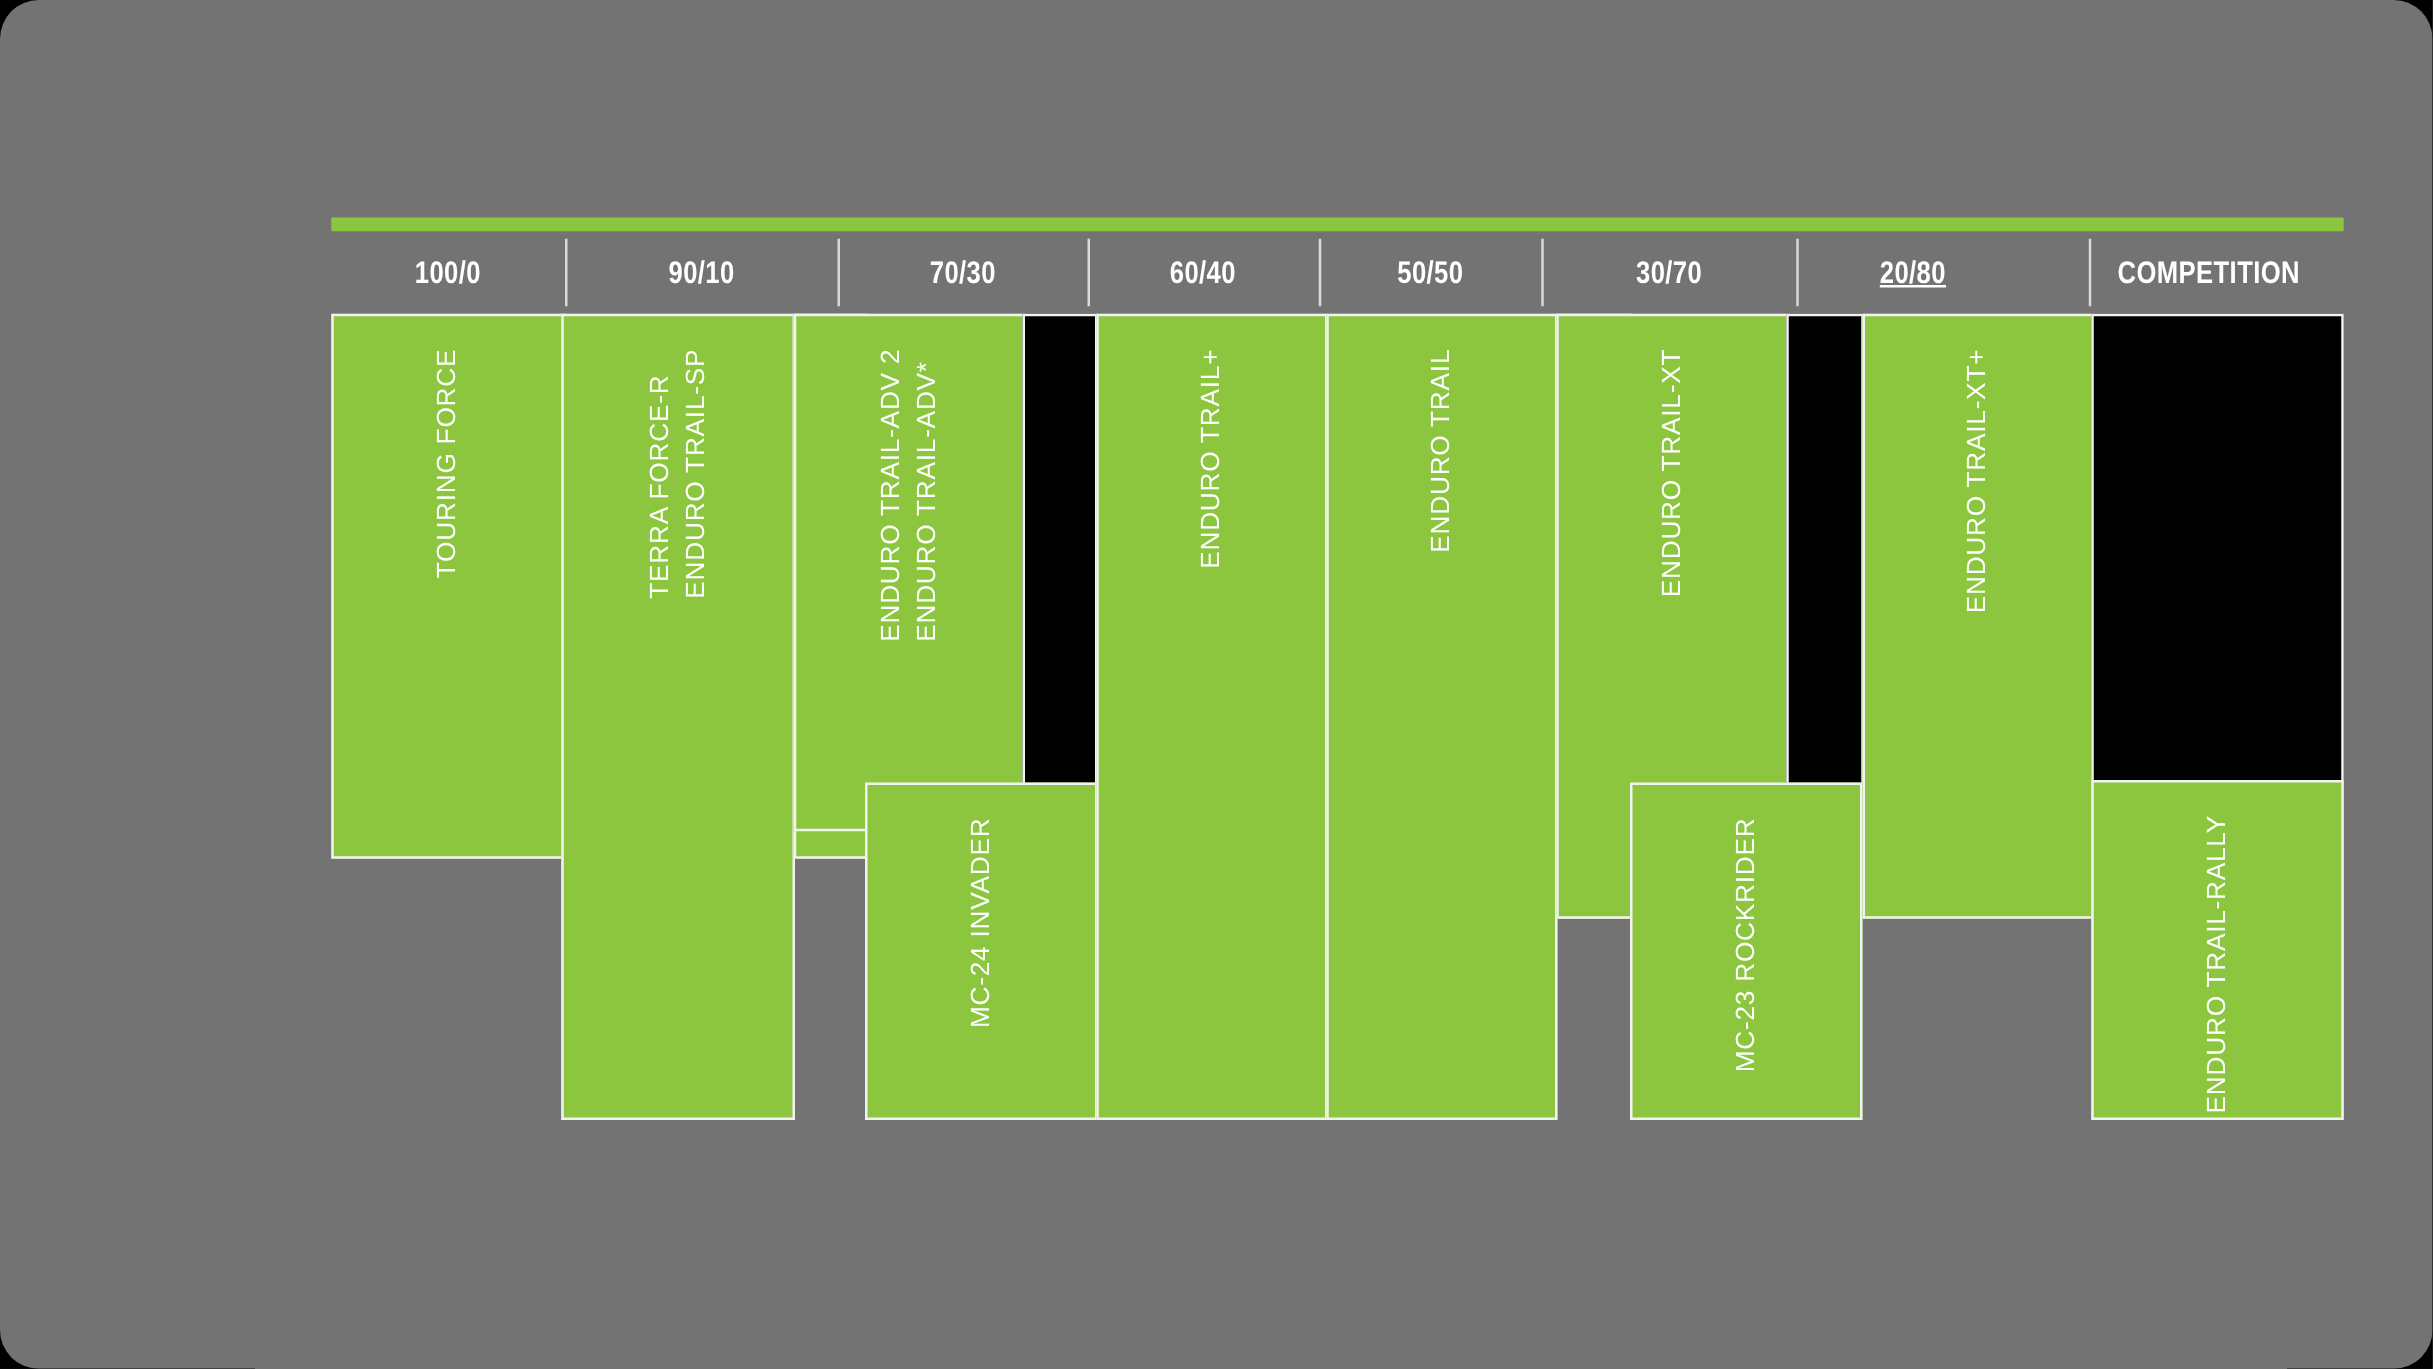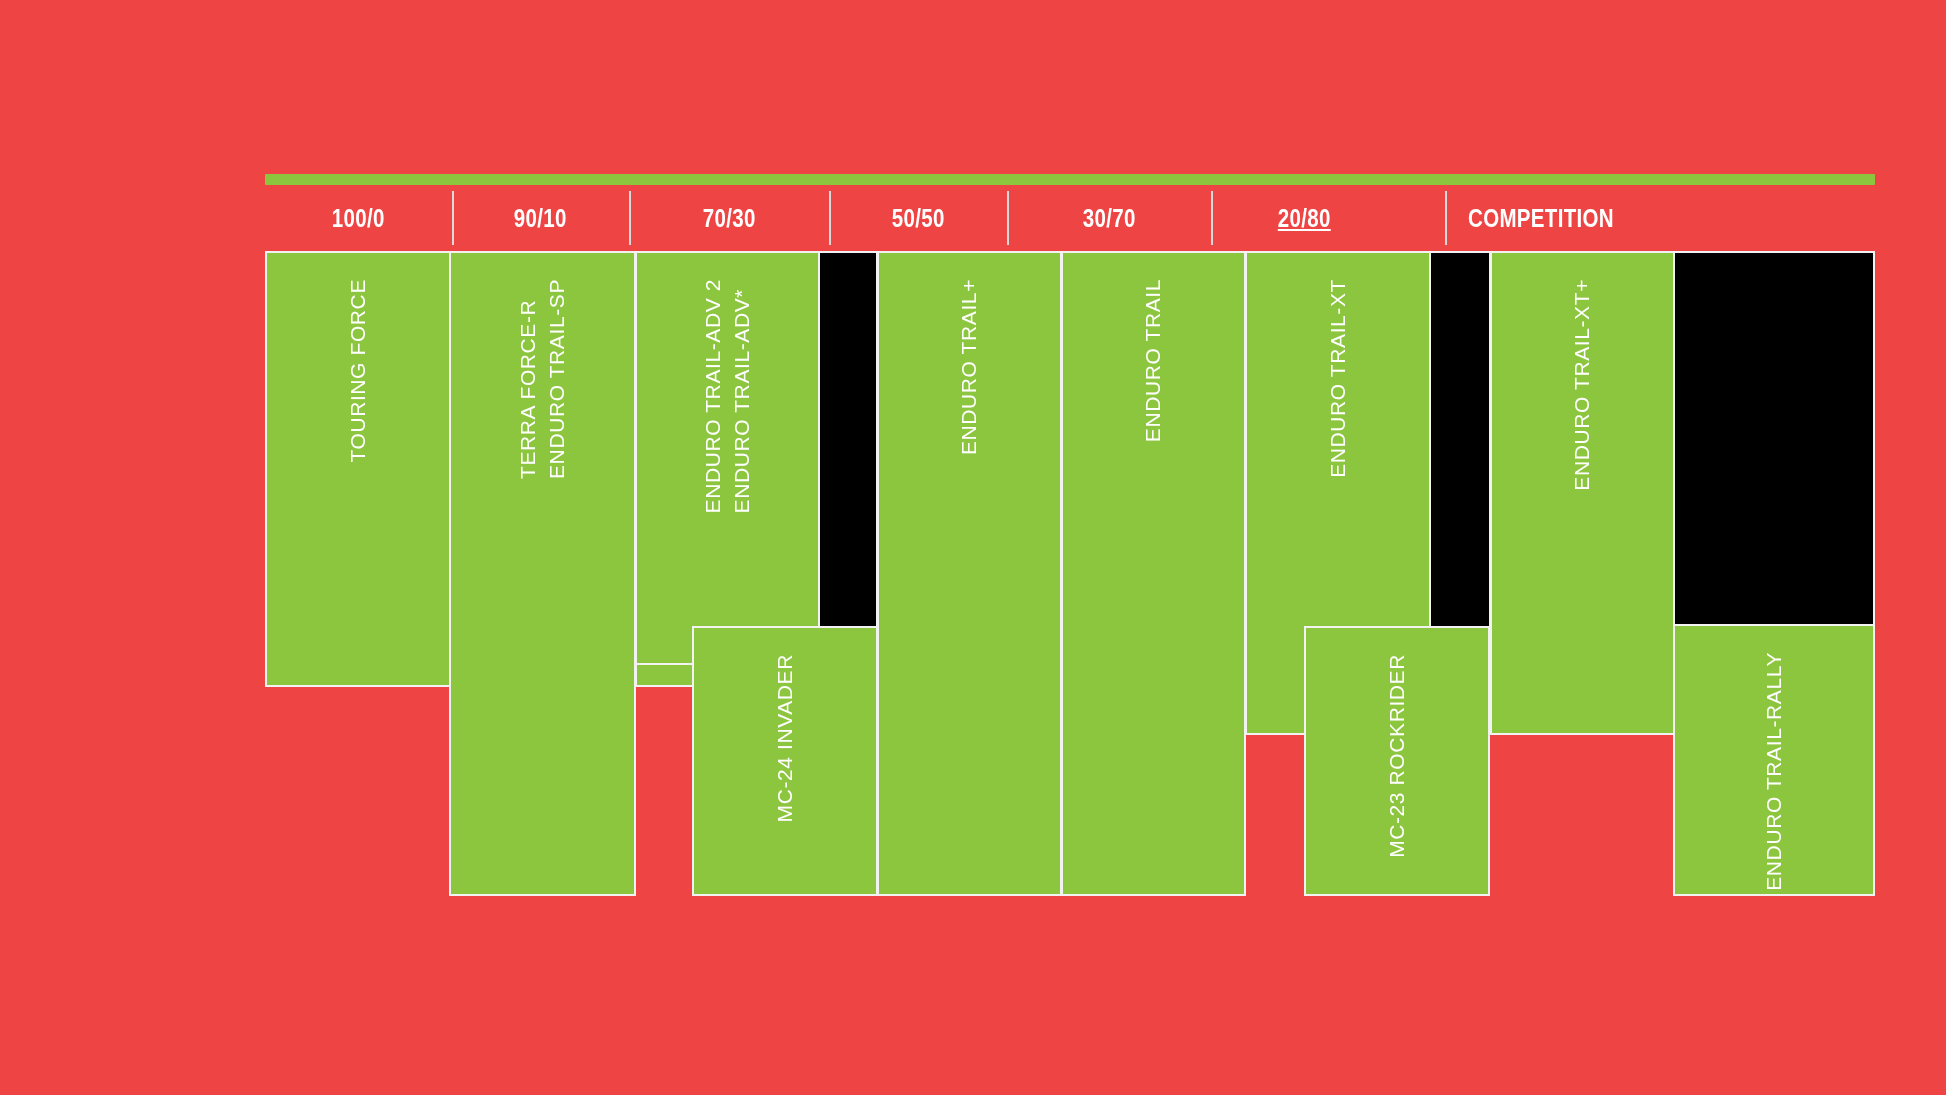--- a/index.html
+++ b/index.html
@@ -12,21 +12,22 @@
     font-family: "Liberation Sans", sans-serif;
     width: 1946px;
     height: 1095px;
     overflow: hidden;
   }
 
   #stage {
     position: relative;
     width: 1946px;
     height: 1095px;
-    background: #ef4444;
+    background: #737373;
+    border-radius: 31px;
   }
 
   
   .top-rule {
     position: absolute;
     background: #8CC63F;
     border-radius: 1px;
   }
 
   
@@ -105,26 +106,29 @@
 <body>
 
 <div id="stage">
 
   <div class="top-rule" style="left:265px; top:174px; width:1610px; height:11px;"></div>
 
   <div class="header-band" style="left:265px; top:187px; width:1610px; height:62px;">
     <div class="header-cell" style="width:187px;">
       <span class="hdr-text">100/0</span>
     </div>
-    <div class="header-cell" style="width:177px;">
+    <div class="header-cell" style="width:218px;">
       <span class="hdr-text">90/10</span>
     </div>
     <div class="header-cell" style="width:200px;">
       <span class="hdr-text">70/30</span>
     </div>
+    <div class="header-cell" style="width:185px;">
+      <span class="hdr-text">60/40</span>
+    </div>
     <div class="header-cell" style="width:178px;">
       <span class="hdr-text">50/50</span>
     </div>
     <div class="header-cell" style="width:204px;">
       <span class="hdr-text">30/70</span>
     </div>
     <div class="header-cell" style="width:186px;text-decoration:underline;">
       <span class="hdr-text">20/80</span>
     </div>
     <div class="header-cell" style="width:193px;margin-left:48px;">

